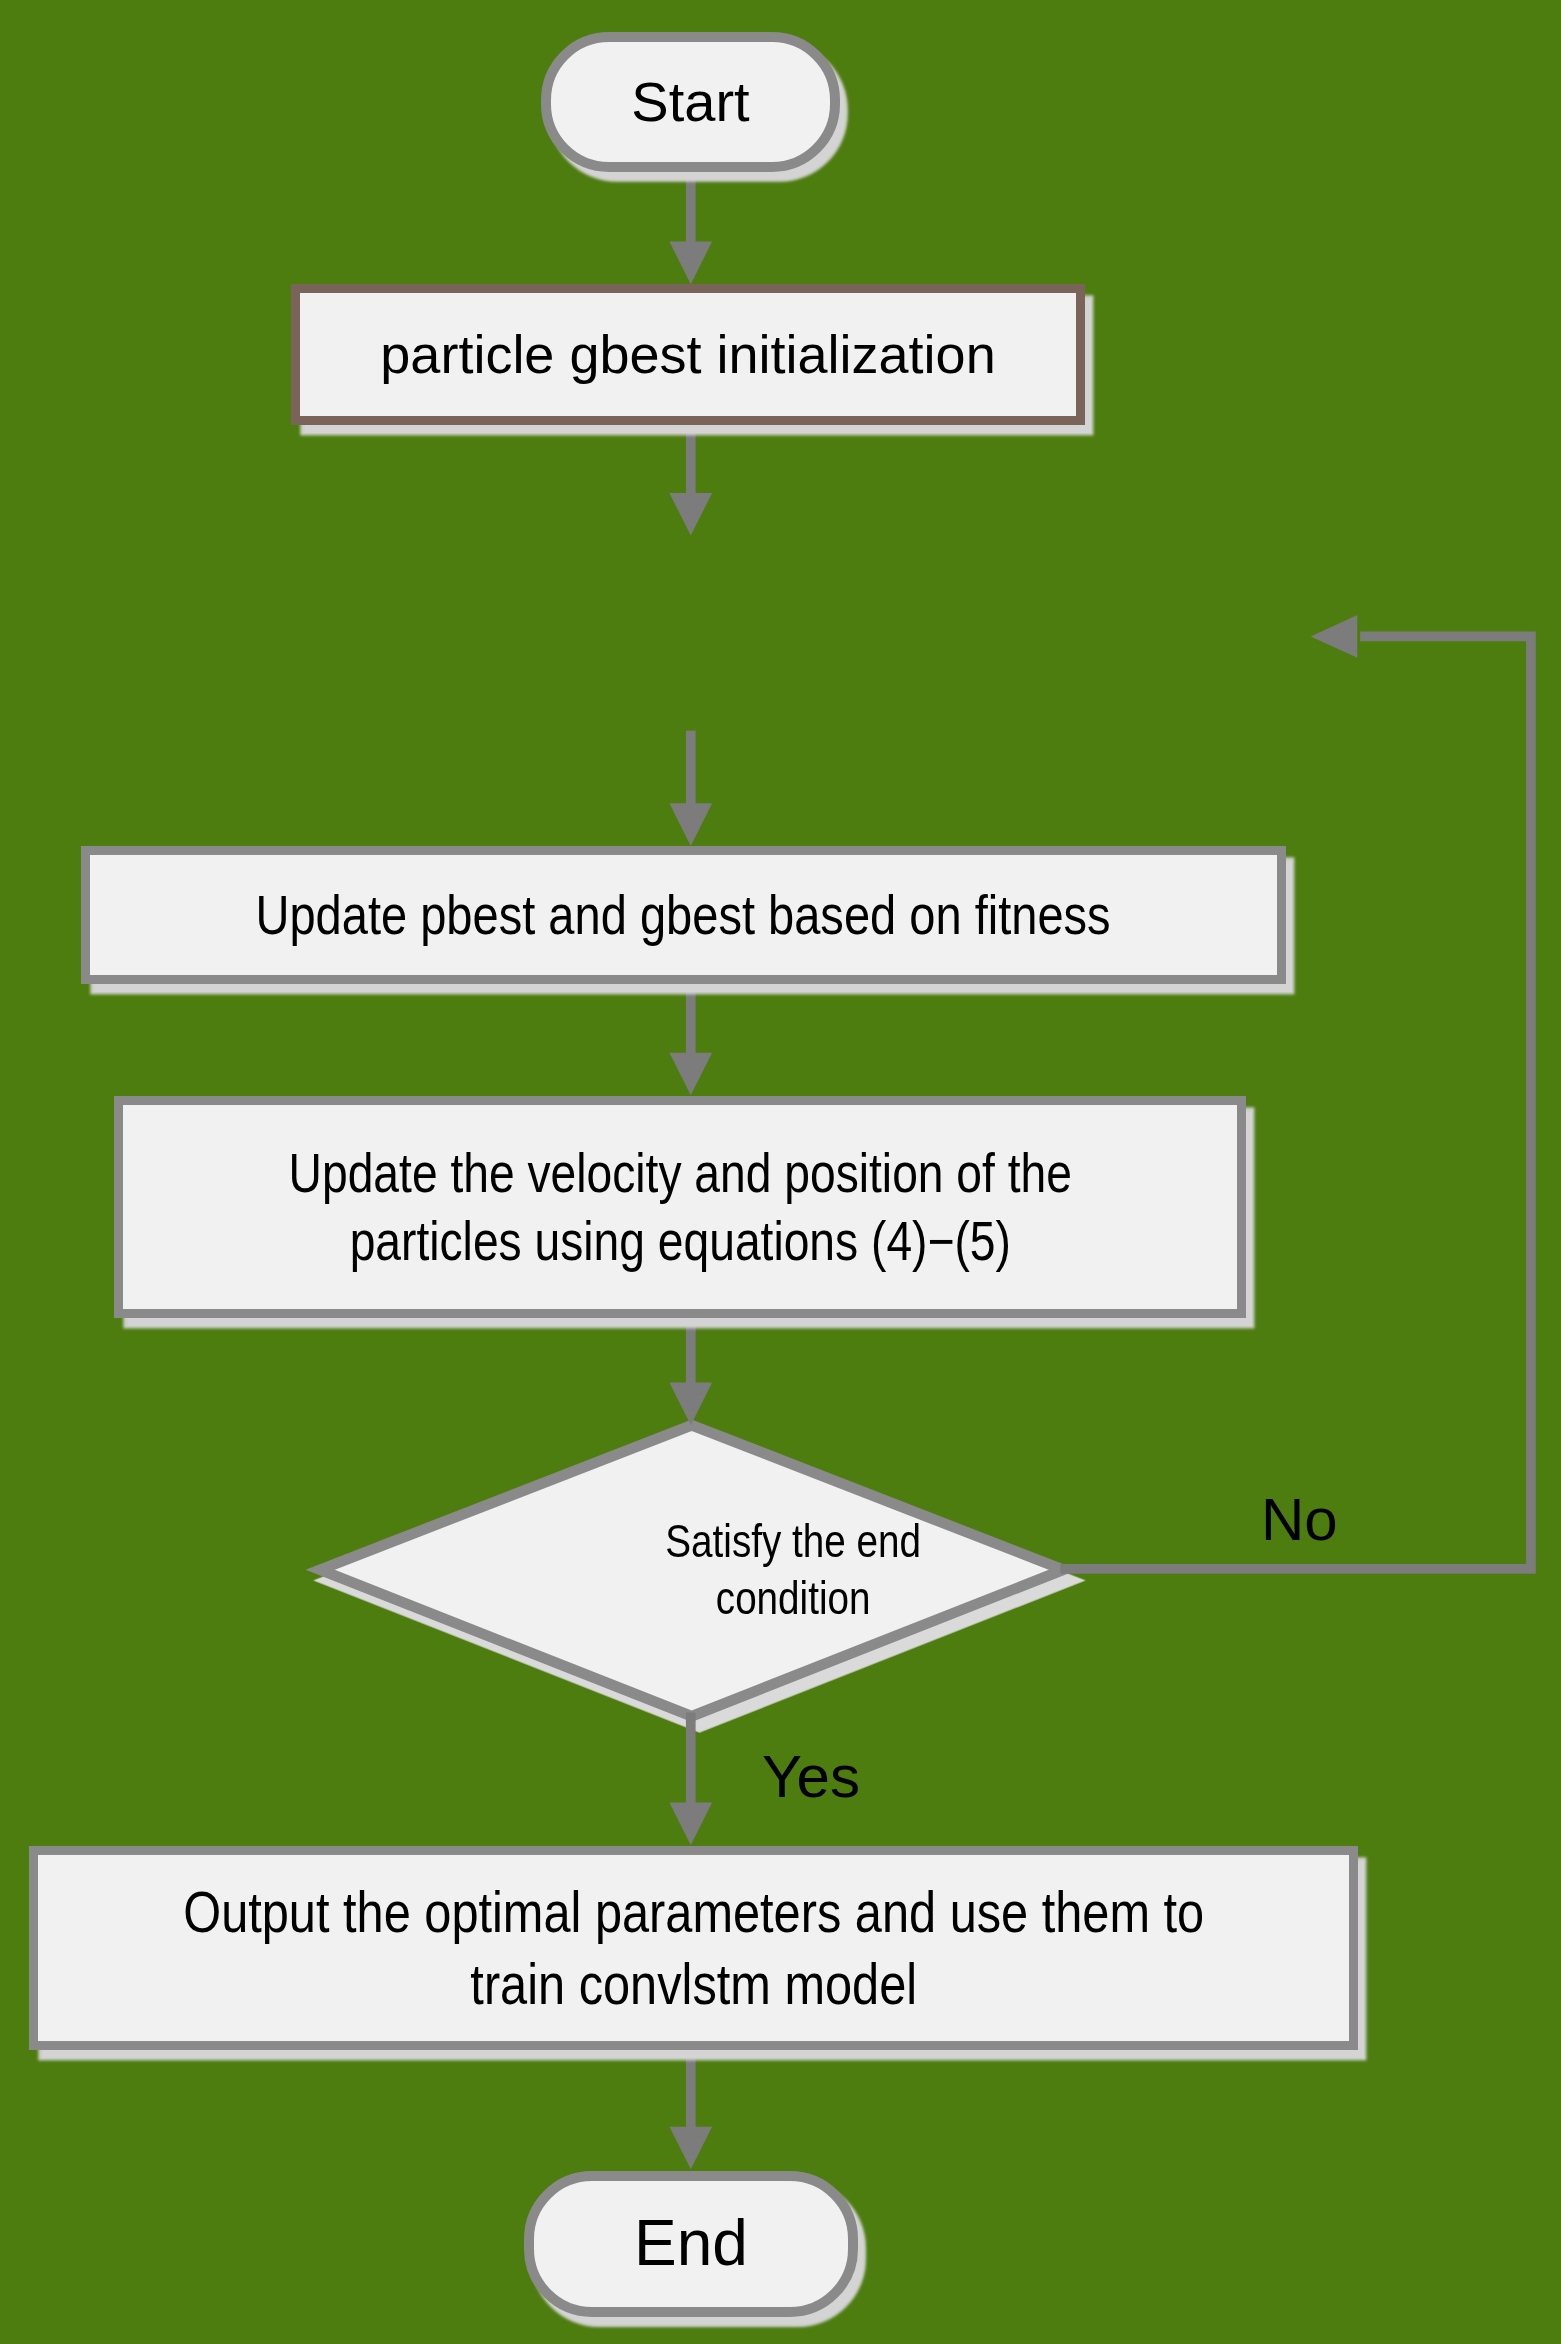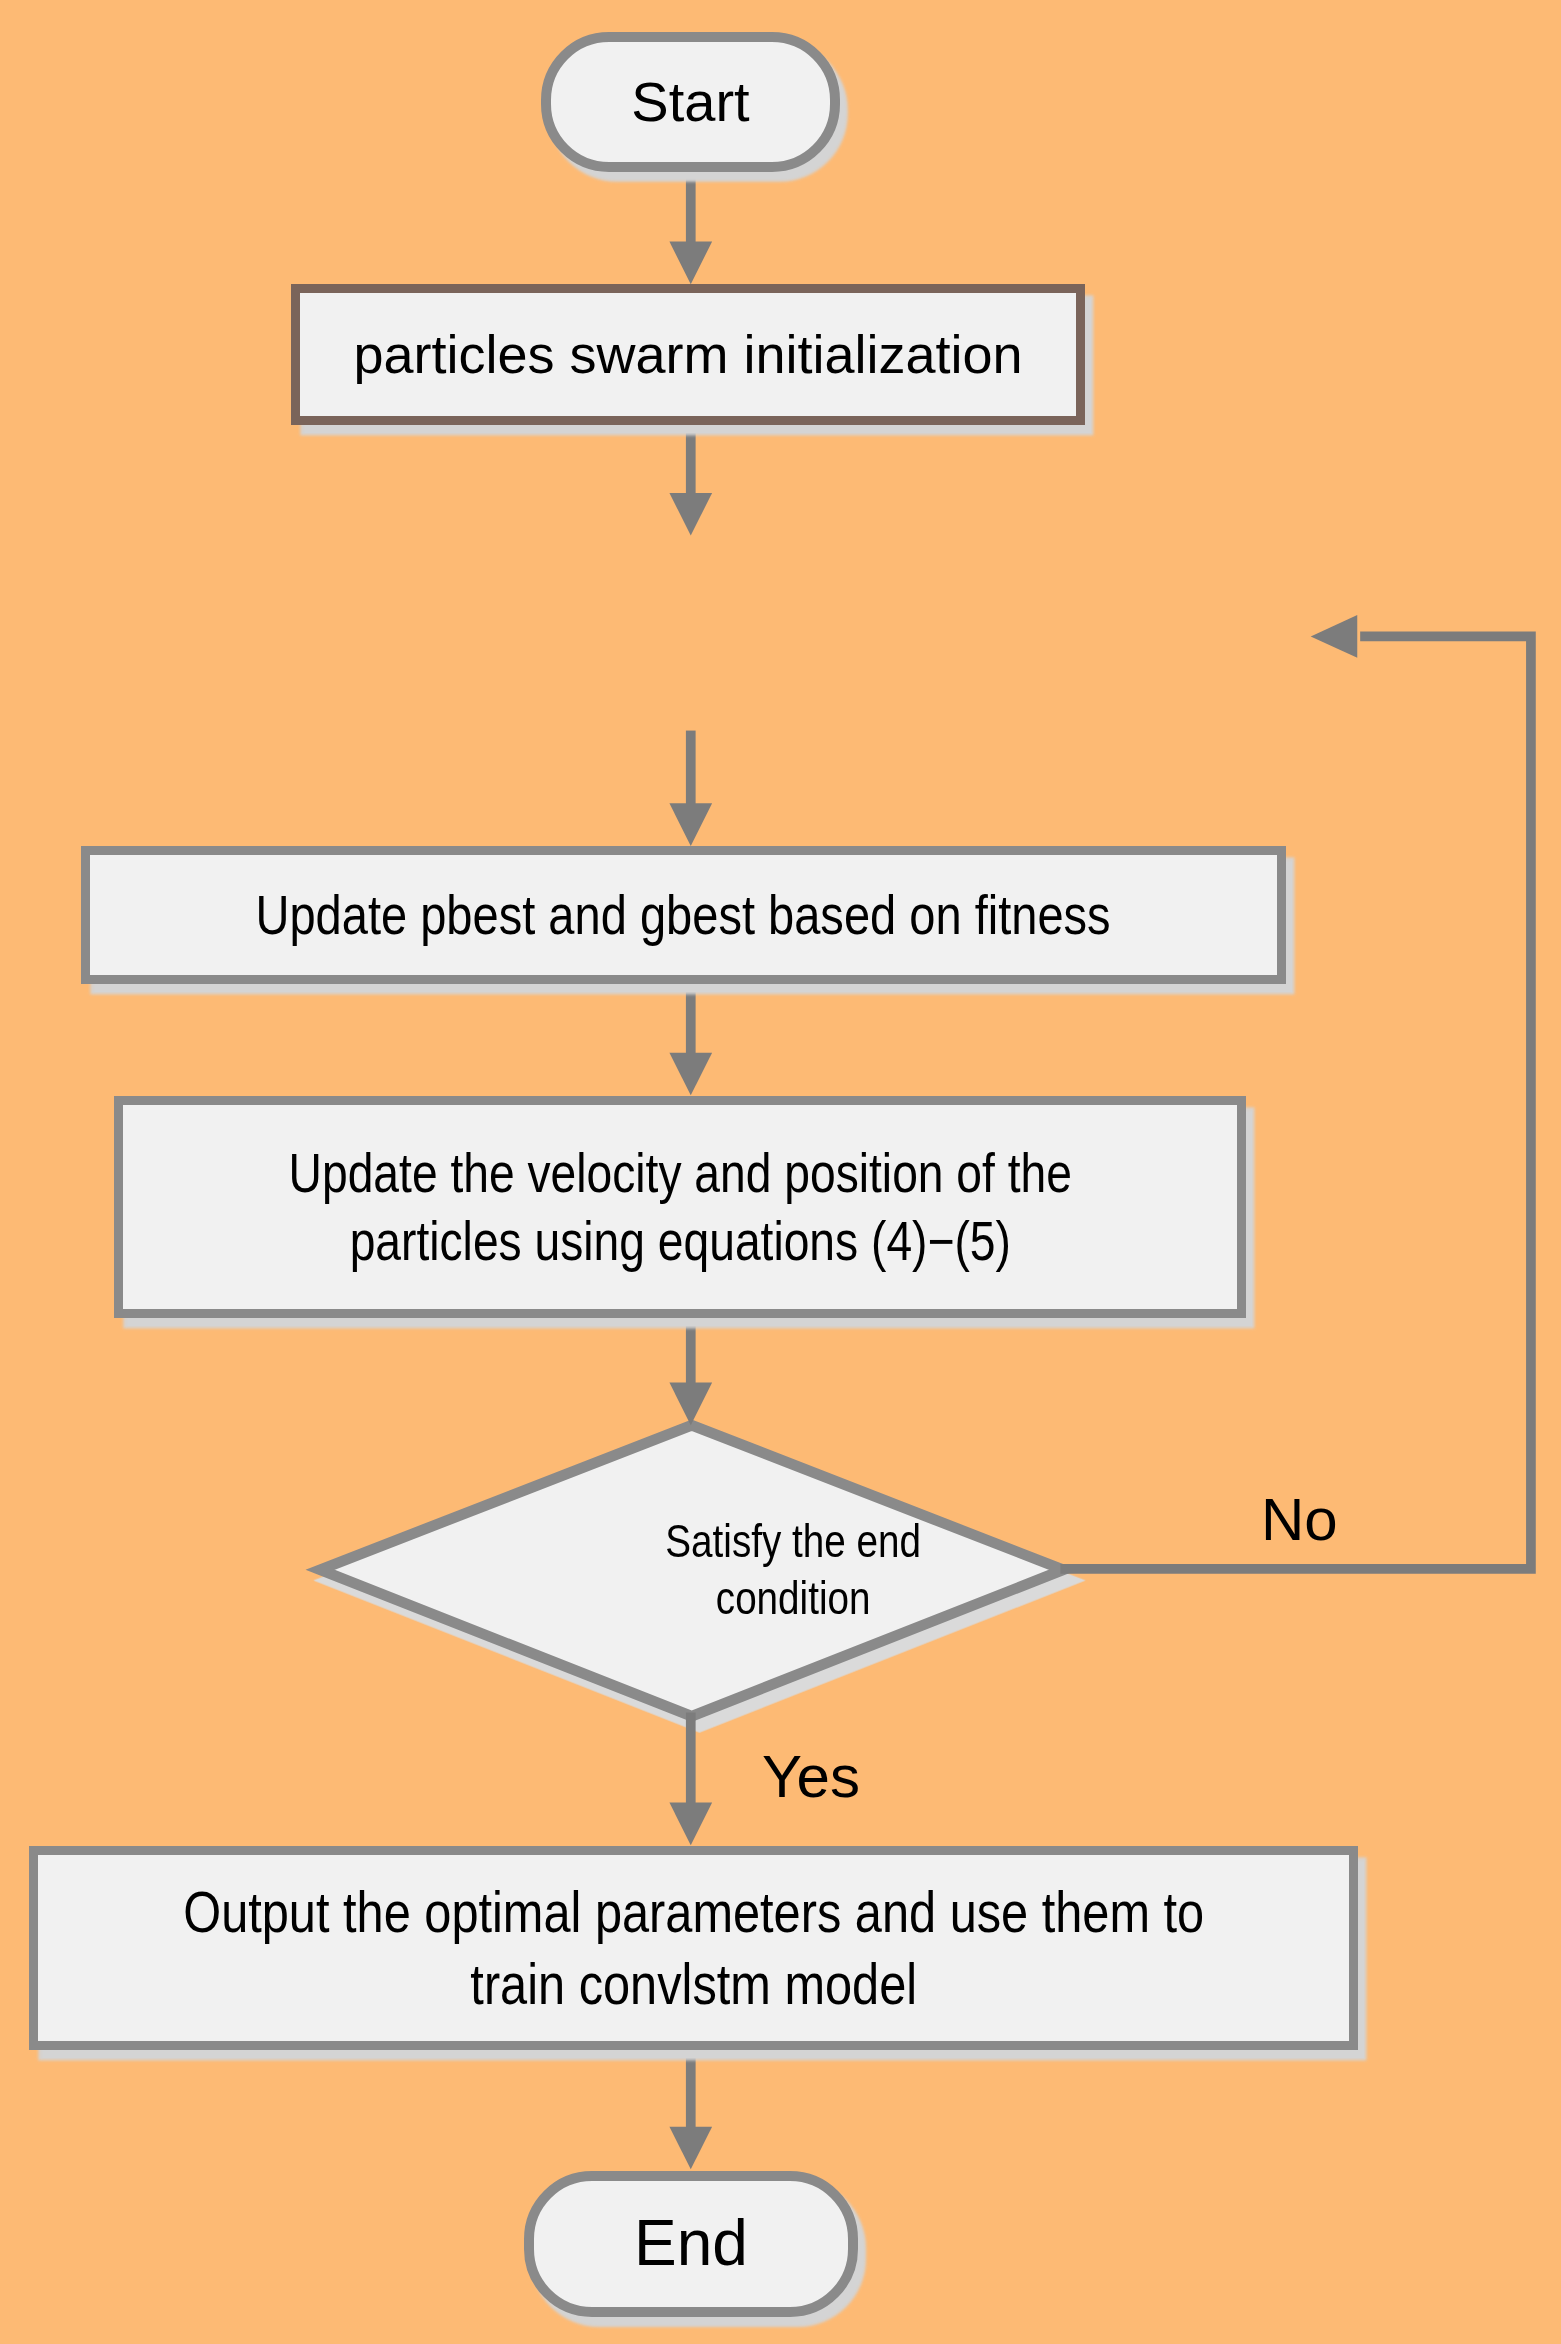--- a/index.html
+++ b/index.html
@@ -1,19 +1,19 @@
 <!DOCTYPE html>
 <html><head>
 <meta charset="utf-8">
 <style>
   html,body{margin:0;padding:0;background:#ffffff;}
   #canvas{
     position:relative;
     width:1561px;height:2344px;
-    background:#fdba74;
+    background:#4d7c0f;
     font-family:"Liberation Sans", sans-serif;
     color:#000;
     overflow:hidden;
   }
   #connectors{position:absolute;left:0;top:0;width:1561px;height:2344px;}
   .node{
     position:absolute;
     background:#f1f1f1;
     display:flex;align-items:center;justify-content:center;
     text-align:center;
@@ -82,21 +82,21 @@
       <polygon points="690,2192 734,2192 712,2236"></polygon>
       <polygon points="1399,634 1399,678 1351,656"></polygon>
     </g>
   </svg>
 
   <div class="node terminator" id="node-start">
     <span class="txt">Start</span>
   </div>
 
   <div class="node process brown" id="node-init">
-    <span class="txt">particles swarm initialization</span>
+    <span class="txt">particle gbest initialization</span>
   </div>
 
 
   <div class="node process" id="node-best">
     <span class="txt cond">Update pbest and gbest based on fitness</span>
   </div>
 
   <div class="node process" id="node-vel">
     <span class="txt cond">Update the velocity and position of the
 particles using equations (4)−(5)</span>

